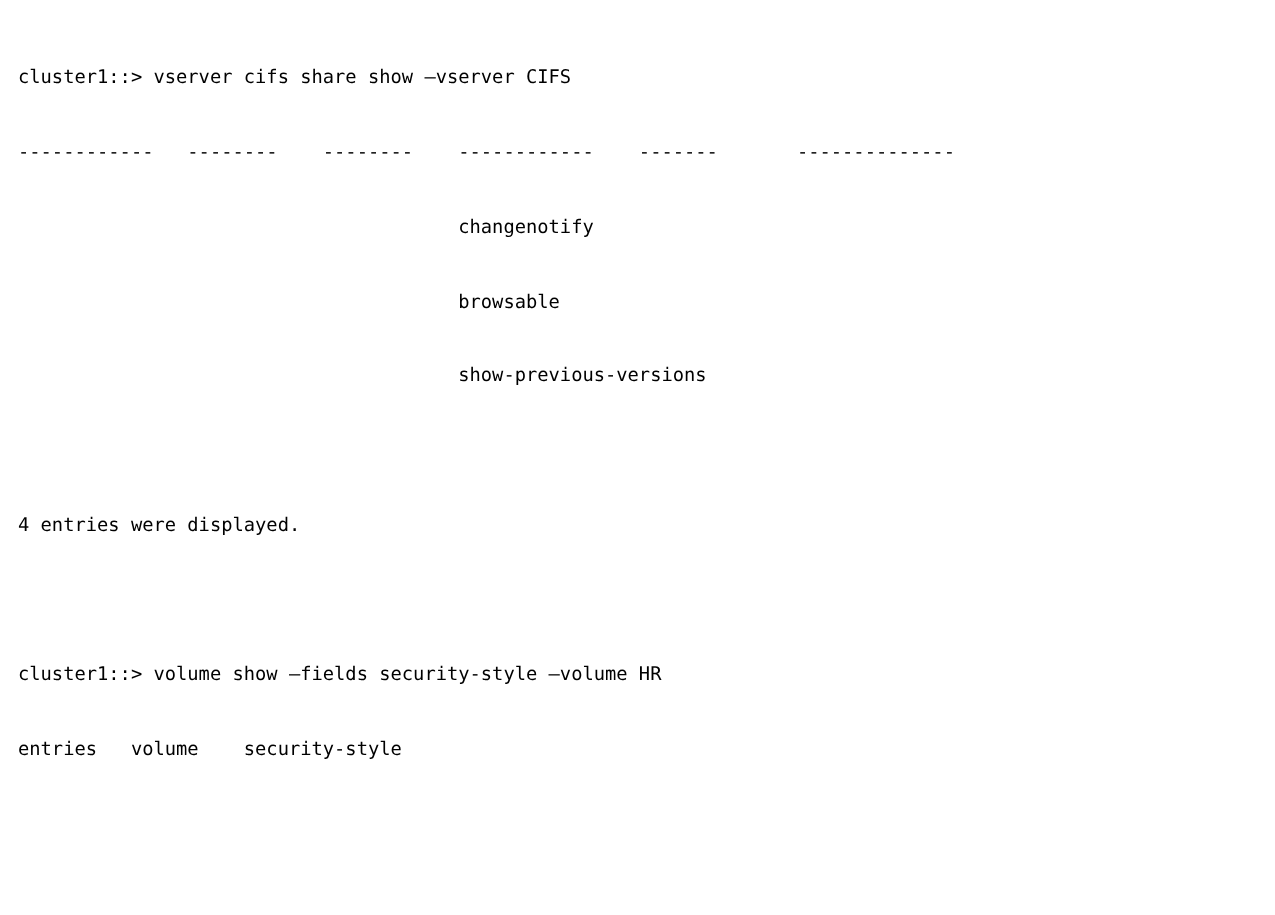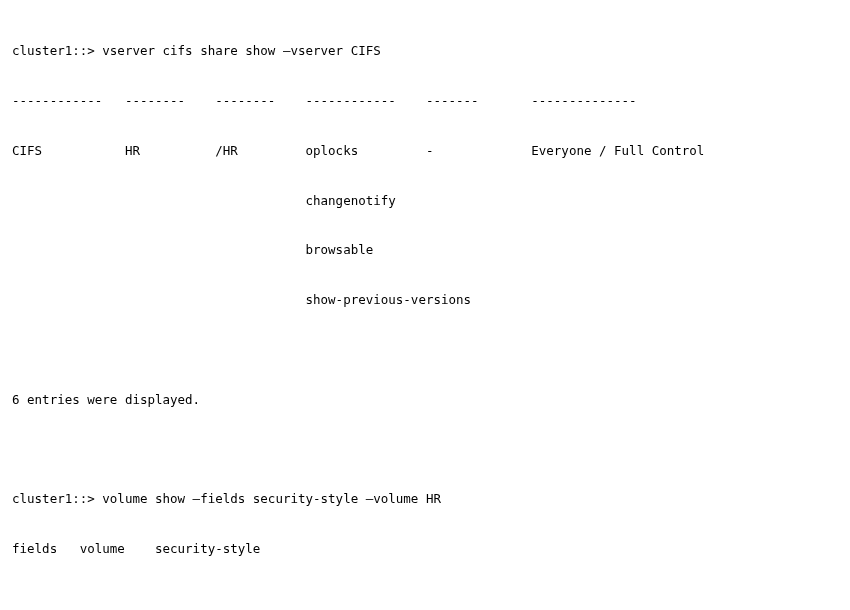--- a/index.html
+++ b/index.html
@@ -33,29 +33,28 @@
   .blank {
     height: 16.6px;
   }
 </style>
 </head>
 <body>
 
 <div class="terminal">
   <div class="line">cluster1::&gt; vserver cifs share show –vserver CIFS</div>
   <div class="line">------------   --------    --------    ------------    -------       --------------</div>
-  <div class="line">CIFS           HR          /HR         oplocks         -             Everyone / Full Control</div>
   <div class="line">                                       changenotify</div>
   <div class="line">                                       browsable</div>
   <div class="line">                                       show-previous-versions</div>
   <div class="line blank"></div>
-  <div class="line">6 entries were displayed.</div>
+  <div class="line">4 entries were displayed.</div>
   <div class="line blank"></div>
   <div class="line">cluster1::&gt; volume show –fields security-style –volume HR</div>
-  <div class="line">fields   volume    security-style</div>
+  <div class="line">entries   volume    security-style</div>
   
   
   
   
   
   
   
   
   
   

